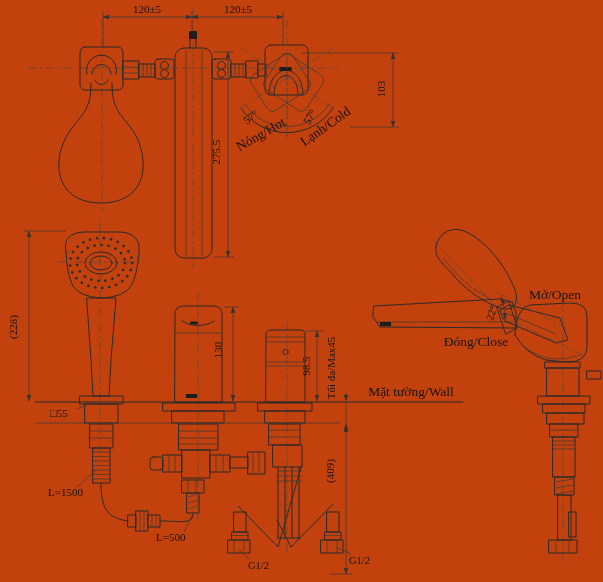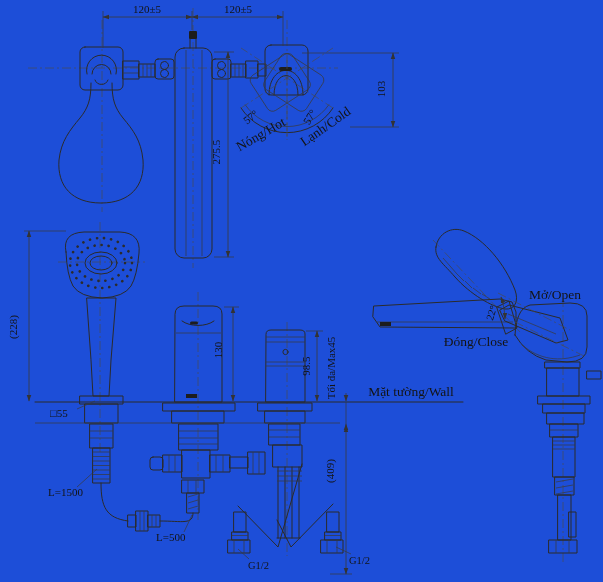--- a/index.html
+++ b/index.html
@@ -1,16 +1,16 @@
 <!DOCTYPE html>
 <html><head>
 <meta charset="utf-8">
 <style>
   html,body{margin:0;padding:0;background:#ffffff;}
-  .stage{position:relative;width:603px;height:582px;background:#1d4ed8;overflow:hidden;
+  .stage{position:relative;width:603px;height:582px;background:#c2410c;overflow:hidden;
          font-family:"Liberation Serif",serif;}
   svg{display:block;}
   .ln{fill:none;stroke:#2b2b2b;stroke-width:1;stroke-linejoin:round;stroke-linecap:round;}
   .thin{fill:none;stroke:#3a3a3a;stroke-width:.7;}
   .dim{fill:none;stroke:#3a3a3a;stroke-width:.8;}
   .cl{fill:none;stroke:#4a4a4a;stroke-width:.65;stroke-dasharray:9 3 2 3;}
   .dots{fill:none;stroke:#2b2b2b;stroke-width:2.6;stroke-linecap:round;stroke-dasharray:.1 7;}
   .blk{fill:#1d1d1d;stroke:none;}
   text{fill:#141414;}
   .t11{font-size:11px;}

